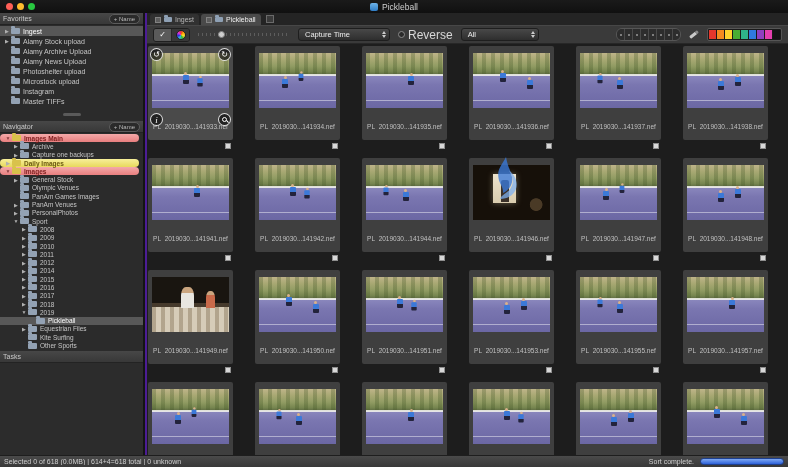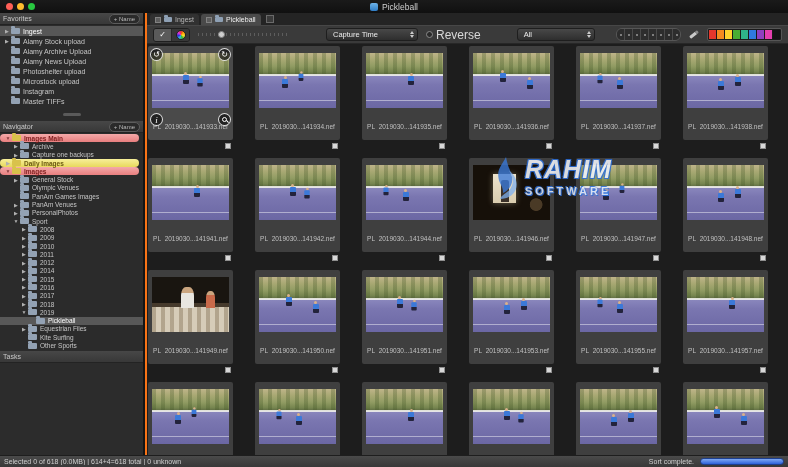--- a/index.html
+++ b/index.html
@@ -1,16 +1,16 @@
 <!DOCTYPE html>
 <html><head>
 <meta charset="utf-8">
 <style>
   html,body{margin:0;padding:0;background:#0c0c0c;font-family:"Liberation Sans",sans-serif;}
-  .app{position:relative;width:788px;height:467px;background:#f97316;overflow:hidden;}
+  .app{position:relative;width:788px;height:467px;background:#4c1d95;overflow:hidden;}
 
   
   .titlebar{position:absolute;left:0;top:0;right:0;height:13px;background:linear-gradient(#1a1a1a,#101010);}
   .lights{position:absolute;left:6px;top:3px;display:flex;gap:4px;}
   .light{width:7px;height:7px;border-radius:50%;}
   .light.red{background:#ff5f57}.light.yellow{background:#febc2e}.light.green{background:#28c840}
   .wtitle{position:absolute;left:0;right:0;top:0;height:13px;display:flex;align-items:center;justify-content:center;gap:4px;font-size:8.5px;color:#cfcfcf;}
   .doc-icon{width:8px;height:8px;border-radius:2px;background:linear-gradient(#6db3e8,#2f7cc4);}
 
   
@@ -45,21 +45,21 @@
 
   .toolbar{position:absolute;left:0;right:0;top:12px;height:19px;background:#3a3a3a;border-top:1px solid #474747;border-bottom:1px solid #272727;box-sizing:border-box;display:flex;align-items:center;padding:0 6px;gap:8px;}
   .tgroup{display:flex;border:1px solid #1f1f1f;border-radius:3px;overflow:hidden;flex:none;}
   .tbtn{width:17px;height:12px;display:flex;align-items:center;justify-content:center;}
   .tbtn.check{background:#5a5a5a;color:#fff;font-size:8px;}
   .tbtn.wheel{background:#383838;border-left:1px solid #2a2a2a;}
   .wheelicon{width:8px;height:8px;border-radius:50%;border:1px solid #222;background:conic-gradient(#e33,#fa0,#fd3,#3b3,#3bd,#33d,#d3d,#e33);}
   .slider{position:relative;width:92px;height:9px;flex:none;}
   .slider .ticks{position:absolute;left:0;right:0;top:3px;height:3px;background:repeating-linear-gradient(90deg,#5d5d5d 0 1px,transparent 1px 4px);}
   .slider .thumb{position:absolute;left:20px;top:1px;width:7px;height:7px;border-radius:50%;background:#cfcfcf;border:1px solid #828282;box-sizing:border-box;}
-  .dd{display:flex;align-items:center;justify-content:space-between;gap:3px;background:linear-gradient(#484848,#2e2e2e);border:1px solid #1e1e1e;border-radius:3px;height:13px;padding:0 3px 0 6px;font-size:7.5px;color:#ececec;box-sizing:border-box;flex:none;margin-left:28px;}
+  .dd{display:flex;align-items:center;justify-content:space-between;gap:3px;background:linear-gradient(#484848,#2e2e2e);border:1px solid #1e1e1e;border-radius:3px;height:13px;padding:0 3px 0 6px;font-size:7.5px;color:#ececec;box-sizing:border-box;flex:none;}
   .dd.sort{width:92px;} .dd.filter{width:78px;}
   .ddarrows{display:flex;flex-direction:column;align-items:center;gap:1px;}
   .tri-up{width:0;height:0;border-left:2.5px solid transparent;border-right:2.5px solid transparent;border-bottom:3px solid #ccc;}
   .tri-down{width:0;height:0;border-left:2.5px solid transparent;border-right:2.5px solid transparent;border-top:3px solid #ccc;}
   .revwrap{display:flex;align-items:center;gap:3px;flex:none;font-size:12px;color:#d8d8d8;}
   .radio{width:7px;height:7px;border-radius:50%;border:1px solid #8a8a8a;background:#2a2a2a;box-sizing:border-box;}
   .tspacer{flex:1;}
   .ratings{display:flex;border:1px solid #565656;border-radius:6px;overflow:hidden;flex:none;}
   .rseg{width:7px;height:11px;background:#2d2d2d;border-right:1px solid #4a4a4a;display:flex;align-items:center;justify-content:center;}
   .rseg:last-child{border-right:none;}
@@ -579,24 +579,20 @@
             <span class="p p2"></span>
           </div>
         </div>
       </div>
 
     <div class="watermark">
       <svg width="30" height="46" viewBox="0 0 40 60">
         <path d="M20 2 C14 14 8 18 10 30 C11 38 17 42 16 50 C24 46 30 38 28 28 C26 20 22 14 20 2Z" fill="#3b7ad9" opacity="0.9"></path>
         <path d="M24 20 C28 28 32 34 26 44 C22 50 14 52 12 58 C26 58 36 48 34 36 C33 28 28 23 24 20Z" fill="#7fb0ef" opacity="0.85"></path>
       </svg>
-      <span class="wm-text">
-        <span class="wm1">RAHIM</span>
-        <span class="wm2">SOFTWARE</span>
-      </span>
     </div>
   </div>
 
   <div class="statusbar">
     <span class="status-left">Selected 0 of 618 (0.0MB) | 614+4=618 total | 0 unknown</span>
     <span>Sort complete.</span>
     <span class="progress"></span>
   </div>
 
 </div>

